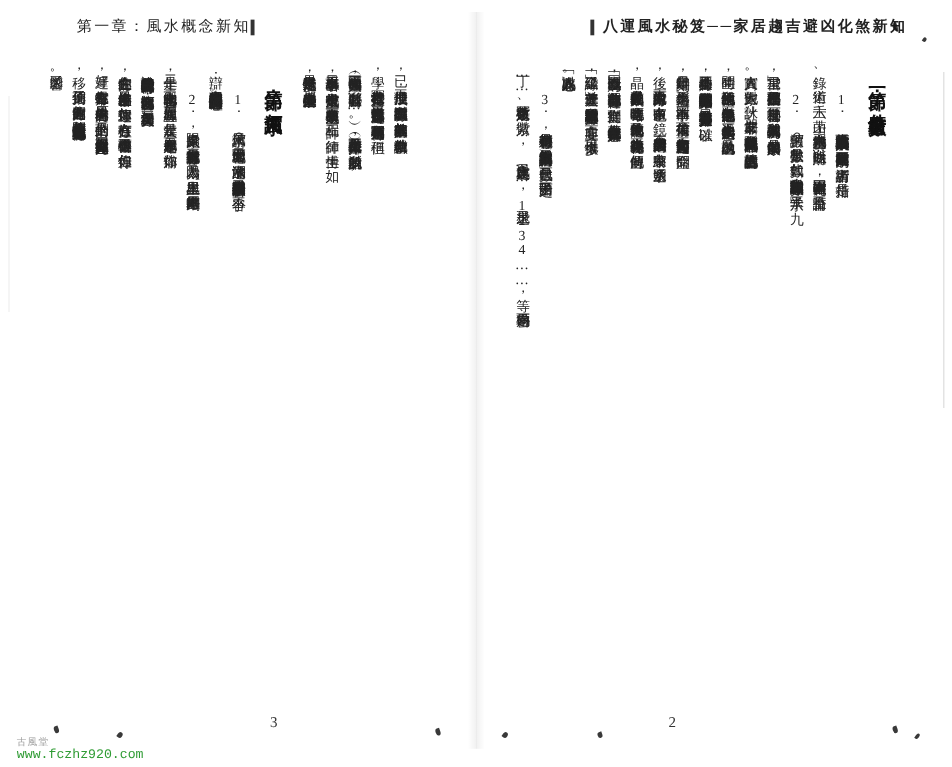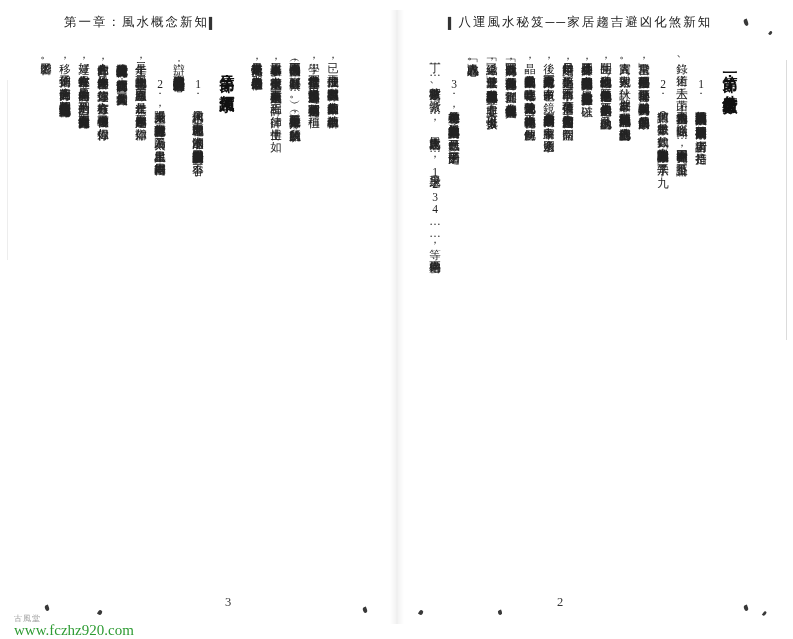--- a/index.html
+++ b/index.html
@@ -10,21 +10,21 @@
     color:#1c1c1c;
   }
   
   .edge-line{position:absolute;width:1px;background:rgba(0,0,0,.14);}
   .gutter{position:absolute;left:390px;top:10px;width:14px;height:614px;
     background:linear-gradient(90deg,rgba(0,0,0,0) 0%,rgba(0,0,0,.05) 45%,rgba(0,0,0,.08) 50%,rgba(0,0,0,.05) 55%,rgba(0,0,0,0) 100%);}
   
   .running-head{position:absolute;top:14px;font-size:12.5px;letter-spacing:2px;color:#222;white-space:nowrap;}
   .running-head .bar{display:inline-block;transform:translateY(1px);font-size:11px;color:#333;}
   #head-left{left:64px;}
-  #head-right{left:448px;}
+  #head-right{left:492px;font-weight:bold;}
   
   .page-body{
     position:absolute;top:54px;height:546px;
     writing-mode:vertical-rl;text-orientation:mixed;
     overflow:hidden;
   }
   #left-page-columns{left:28px;width:314px;}
   #right-page-columns{left:420px;width:330px;}
   .col{
     line-height:19px;font-size:11.5px;letter-spacing:.2px;
@@ -37,21 +37,21 @@
     letter-spacing:1px;
   }
   .digits{text-orientation:upright;}
   
   .page-number{position:absolute;top:595px;font-size:12.5px;color:#333;}
   #page-num-left{left:225px;}
   #page-num-right{left:557px;}
   
   #watermark{position:absolute;left:14px;top:614px;line-height:10px;}
   #watermark .studio{font-size:8px;color:#9a9a9a;display:block;letter-spacing:1px;}
-  #watermark .url{font-size:15px;color:#2e9b33;font-family:Liberation Serif, serif;display:block;margin-top:1px;}
+  #watermark .url{font-size:11px;color:#2e9b33;font-family:Liberation Mono, monospace;display:block;margin-top:1px;}
   
   .ink{position:absolute;background:#161616;opacity:.85;border-radius:60% 60% 60% 0;}
   .ink.r{transform:rotate(160deg);}
   .ink.s{transform:rotate(35deg);}
 </style>
 </head>
 <body>
 
 <div class="gutter"></div>
 <div class="edge-line" style="left:786px;top:60px;height:280px;"></div>

